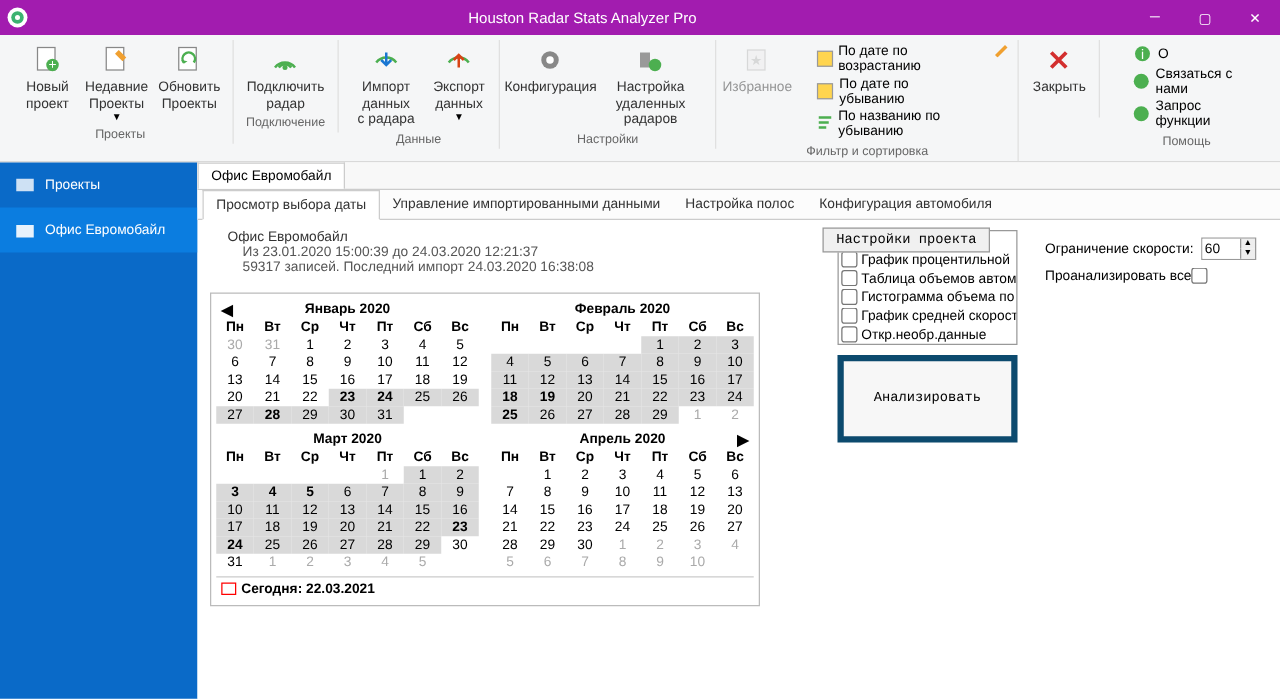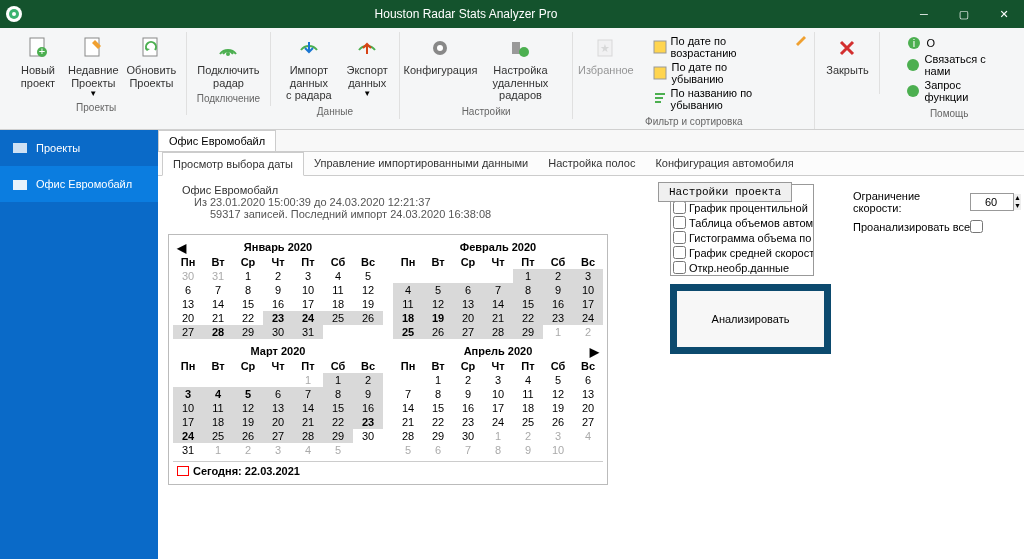--- a/index.html
+++ b/index.html
@@ -1,17 +1,17 @@
 <!DOCTYPE html>
 <html><head>
 <meta charset="utf-8">
 <style>
 * { box-sizing: border-box; margin: 0; padding: 0; font-family: Tahoma, Arial, sans-serif; font-size: 11px; }
 body { background: #fff; width: 1024px; height: 559px; overflow: hidden; }
-.titlebar { background: #14532d; height: 28px; display: flex; align-items: center; color: #fff; }
+.titlebar { background: #a21caf; height: 28px; display: flex; align-items: center; color: #fff; }
 .titlebar .logo { width: 28px; height: 28px; display:flex; align-items:center; justify-content:center; }
 .titlebar .title { flex: 1; text-align: center; font-size: 12px; }
 .titlebar .winbtns { display: flex; }
 .titlebar .winbtns div { width: 40px; height: 28px; display:flex; align-items:center; justify-content:center; cursor:pointer; }
 .ribbon { background: #f5f6f7; border-bottom: 1px solid #d0d0d0; padding: 4px 6px 0 6px; display: flex; align-items: flex-start; }
 .ribgroup { display: flex; flex-direction: column; align-items: center; padding: 0 6px; border-right: 1px solid #e0e0e0; }
 .ribgroup:last-child { border-right: none; }
 .ribrow { display: flex; align-items: flex-start; }
 .ribbtn { display: flex; flex-direction: column; align-items: center; padding: 2px 4px; cursor: pointer; min-width: 52px; }
 .ribbtn .ico { width: 28px; height: 28px; display:flex; align-items:center; justify-content:center; }
@@ -44,26 +44,26 @@
 .calgrid .dh { font-weight:bold; padding:1px 0; }
 .calgrid .d { padding:1px 0; cursor:pointer; }
 .calgrid .d.grey { color:#aaa; }
 .calgrid .d.sel { background:#d9d9d9; }
 .calgrid .d.bold { font-weight:bold; }
 .today { grid-column: 1 / 3; border-top:1px solid #ccc; padding:3px 4px; display:flex; align-items:center; gap:4px; }
 .today .box { width:12px; height:10px; border:1px solid red; }
 .checklist { border:1px solid #999; width: 144px; background:#fff; }
 .checklist .row { display:flex; align-items:center; padding:1px 2px; white-space:nowrap; overflow:hidden; cursor:pointer; }
 .checklist input { margin-right:3px; }
-.analyze { border:7px solid #0c4a6e; width:161px; height:70px; margin-top:8px; display:flex; align-items:center; justify-content:center; cursor:pointer; background:#f7f7f7; }
+.analyze { border:5px solid #0c4a6e; width:144px; height:70px; margin-top:8px; display:flex; align-items:center; justify-content:center; cursor:pointer; background:#f7f7f7;font-family:Liberation Mono, monospace; }
 .right { display:flex; flex-direction:column; }
 .ctrls { margin-left:10px; }
 .ctrls .row { display:flex; align-items:center; margin:6px 0; }
 .spin { border:1px solid #999; width:44px; height:18px; display:flex; }
-.spin input { border:none; width:30px; padding:0 2px;margin-left:12px; }
+.spin input { border:none; width:30px; padding:0 2px; }
 .spin .ud { width:14px; display:flex; flex-direction:column; }
 .spin .ud div { flex:1; border-left:1px solid #999; font-size:7px; text-align:center; line-height:7px; cursor:pointer; background:#eee; }
 svg { display:block; }
 </style>
 </head>
 <body>
 
 <div class="titlebar">
   <div class="logo">
     <svg width="18" height="18">
@@ -302,21 +302,21 @@
       <div class="subtab sel">Просмотр выбора даты</div>
       <div class="subtab">Управление импортированными данными</div>
       <div class="subtab">Настройка полос</div>
       <div class="subtab">Конфигурация автомобиля</div>
     </div>
     <div class="content">
       <div class="left">
         <div class="projhdr">
           <div>Офис Евромобайл</div>
           <div style="margin-left:12px;color:#555">Из 23.01.2020 15:00:39 до 24.03.2020 12:21:37</div>
-          <div style="margin-left:28px;color:#555">59317 записей. Последний импорт 24.03.2020 16:38:08</div>
+          <div style="margin-left:12px;color:#555">59317 записей. Последний импорт 24.03.2020 16:38:08</div>
         </div>
         <button class="btn3d projset">Настройки проекта</button>
         <div class="calwrap" id="calwrap">
             <div class="calmonth">
               <div class="calhead">Январь 2020<span class="calnav" style="left: 4px;">◀</span></div>
               <div class="calgrid">
                 <div class="dh">Пн</div>
                 <div class="dh">Вт</div>
                 <div class="dh">Ср</div>
                 <div class="dh">Чт</div>

